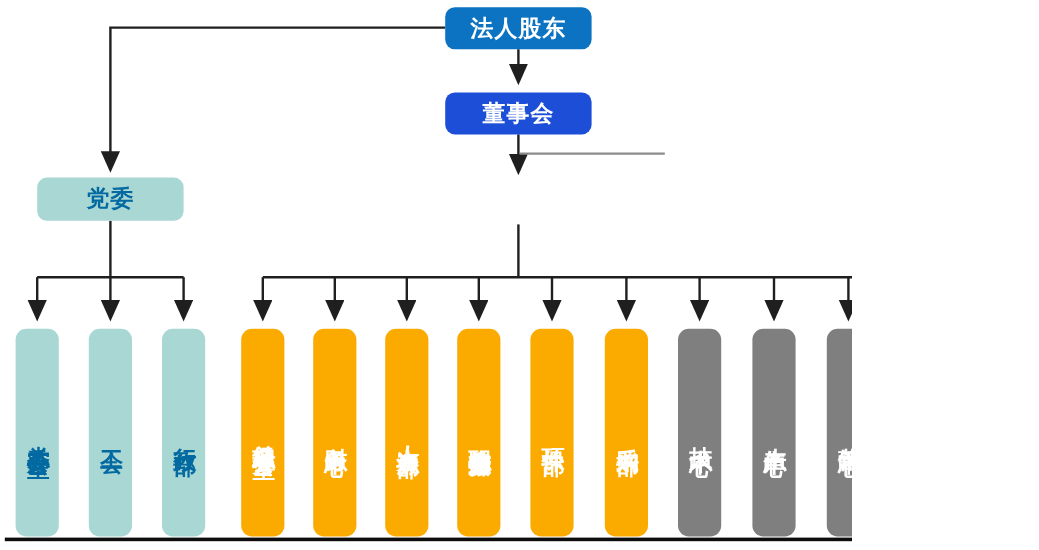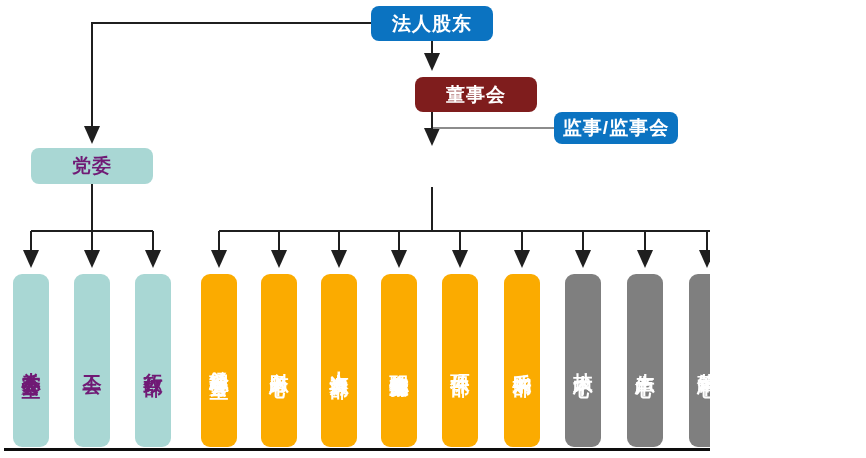--- a/index.html
+++ b/index.html
@@ -24,21 +24,21 @@
   }
   .top-node{width:122px;height:35px;}
   .vbox{
     width:36px;top:274px;height:173px;
     border-radius:9px;
     writing-mode:vertical-rl;
     text-orientation:upright;
     letter-spacing:2px;
     font-size:19px;
   }
-  [data-group="teal"]{color:#701a75;}
+  [data-group="teal"]{color:#0369a1;}
   [data-group="blue"],[data-group="orange"],[data-group="gray"]{color:#ffffff;}
   .bottom-rule{
     position:absolute;left:4px;top:448px;width:858px;height:3px;
     background:#0d0d0d;z-index:1;
   }
 </style>
 </head>
 <body>
 
 <div id="canvas">
@@ -75,23 +75,22 @@
     <path d="M522,231 L522,265" fill="none" stroke="#1f1f1f" stroke-width="2" marker-end="url(#arrow)"></path>
     <path d="M583,231 L583,265" fill="none" stroke="#1f1f1f" stroke-width="2" marker-end="url(#arrow)"></path>
     <path d="M645,231 L645,265" fill="none" stroke="#1f1f1f" stroke-width="2" marker-end="url(#arrow)"></path>
     <path d="M707,231 L707,265" fill="none" stroke="#1f1f1f" stroke-width="2" marker-end="url(#arrow)"></path>
     <path d="M768,231 L768,265" fill="none" stroke="#1f1f1f" stroke-width="2" marker-end="url(#arrow)"></path>
     <path d="M828,231 L828,265" fill="none" stroke="#1f1f1f" stroke-width="2" marker-end="url(#arrow)"></path>
   </svg>
 
   <div class="node top-node" style="left: 371px; top: 6px; background: rgb(11, 115, 193);" data-group="blue">法人股东</div>
 
-  <div class="node top-node" style="left: 371px; top: 77px; background: #7f1d1d; margin-left: 44px;" data-group="blue">董事会</div>
+  <div class="node top-node" style="left: 371px; top: 77px; background: #1d4ed8;" data-group="blue">董事会</div>
 
-  <div class="node" style="left: 554px; top: 112px; width: 124px; height: 32px; background: rgb(11, 115, 193);" data-group="blue">监事/监事会</div>
 
 
   <div class="node top-node" style="left: 31px; top: 148px; height: 36px; background: rgb(169, 215, 212);" data-group="teal">党委</div>
 
   <div class="node vbox" style="left: 13px; background: rgb(169, 215, 212);" data-group="teal">党委办公室</div>
   <div class="node vbox" style="left: 74px; background: rgb(169, 215, 212);" data-group="teal">工会</div>
   <div class="node vbox" style="left: 135px; background: rgb(169, 215, 212);" data-group="teal">行政部</div>
 
   <div class="node vbox" style="left: 201px; background: rgb(251, 171, 0);" data-group="orange">总经理办公室</div>
   <div class="node vbox" style="left: 261px; background: rgb(251, 171, 0);" data-group="orange">财务中心</div>

